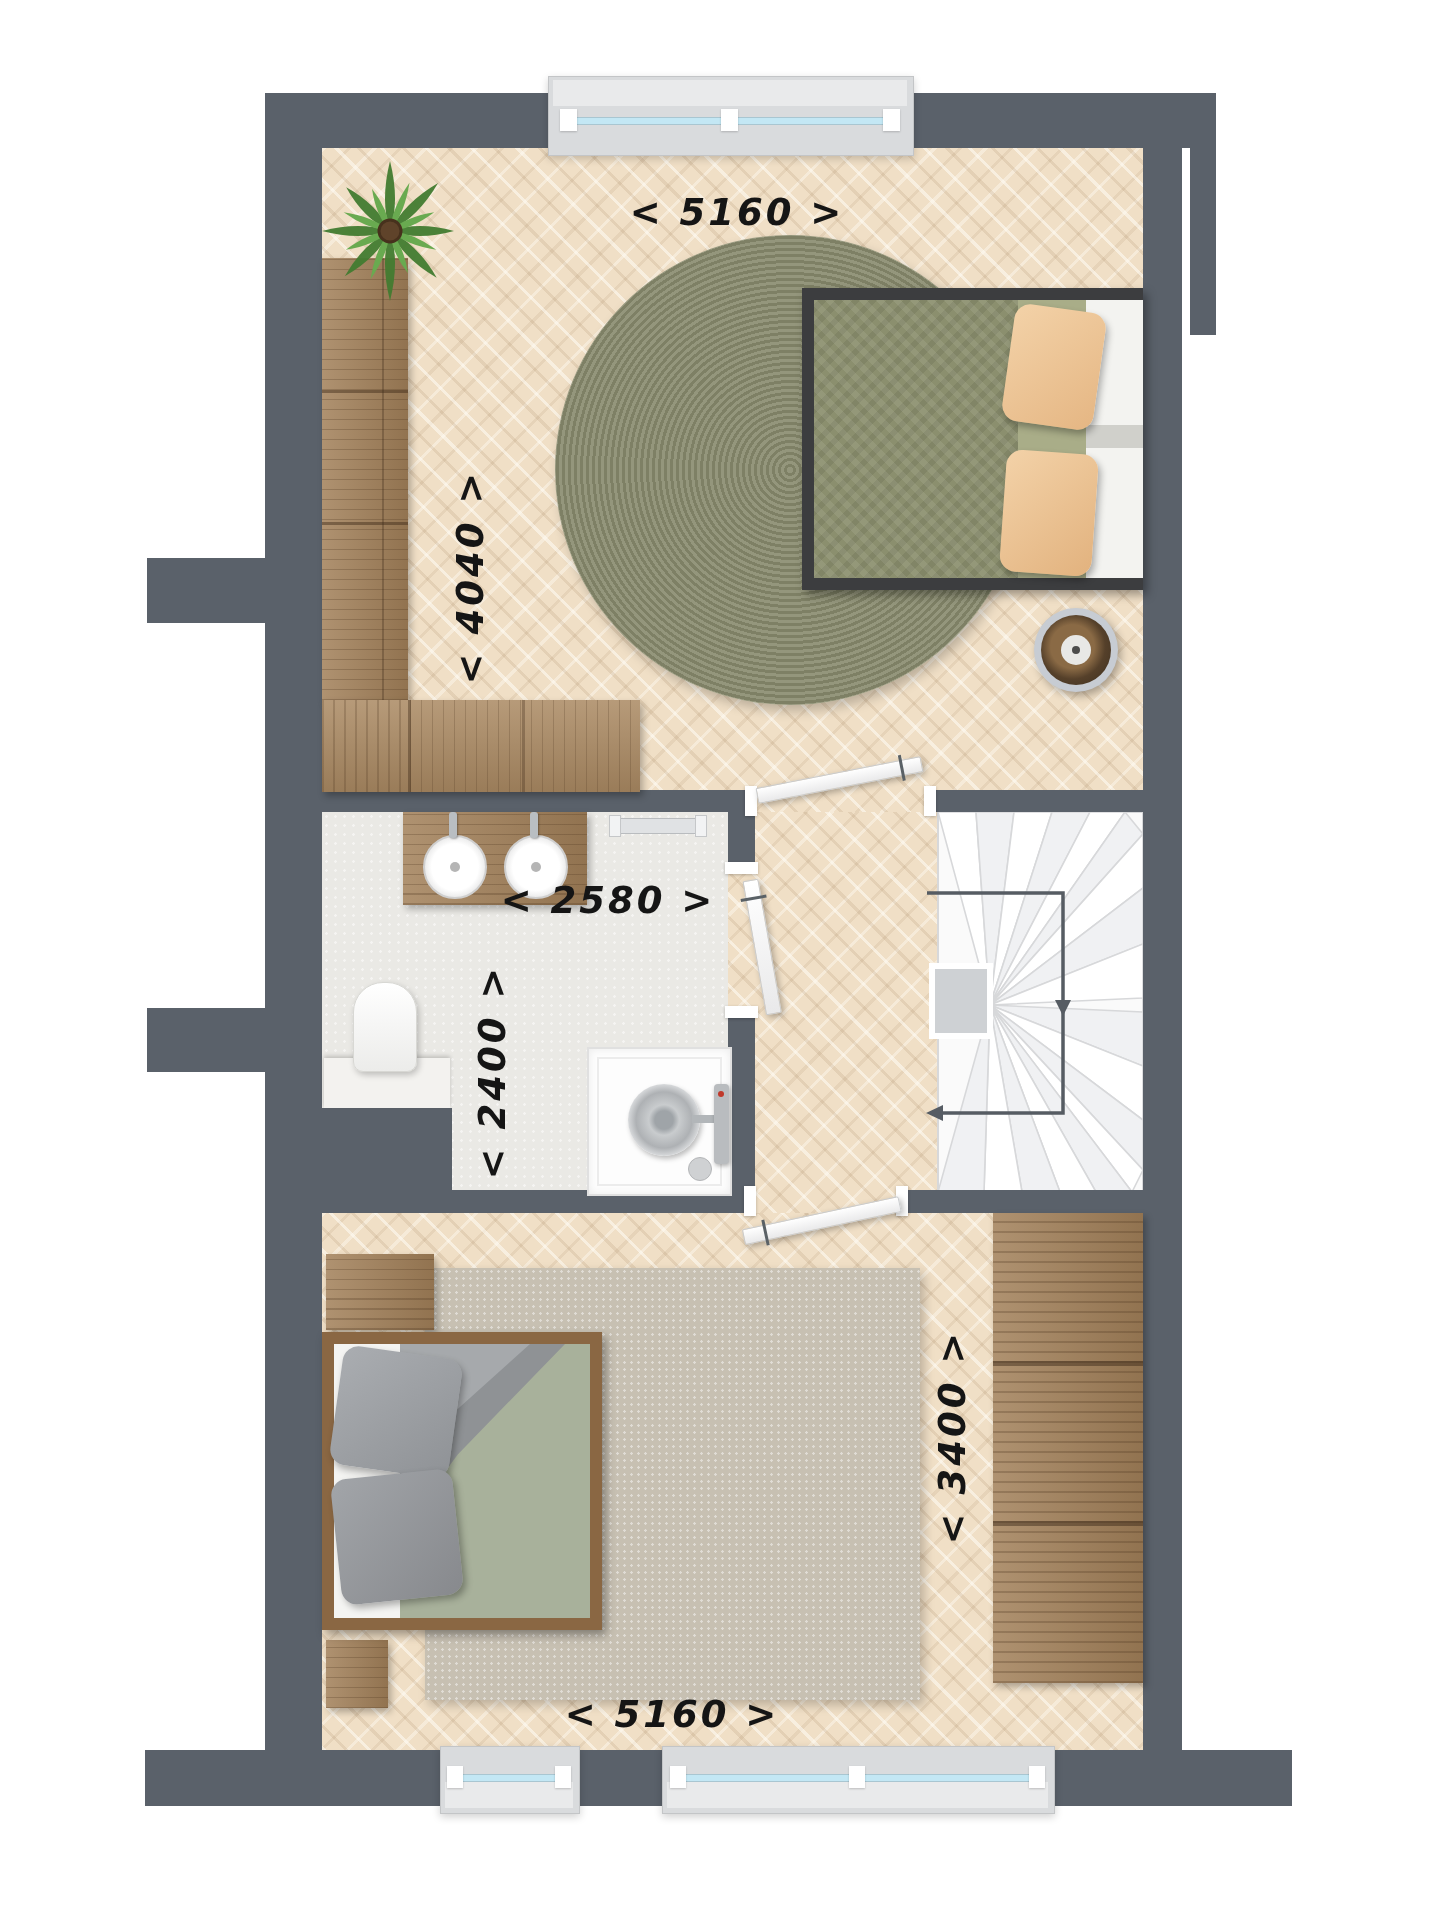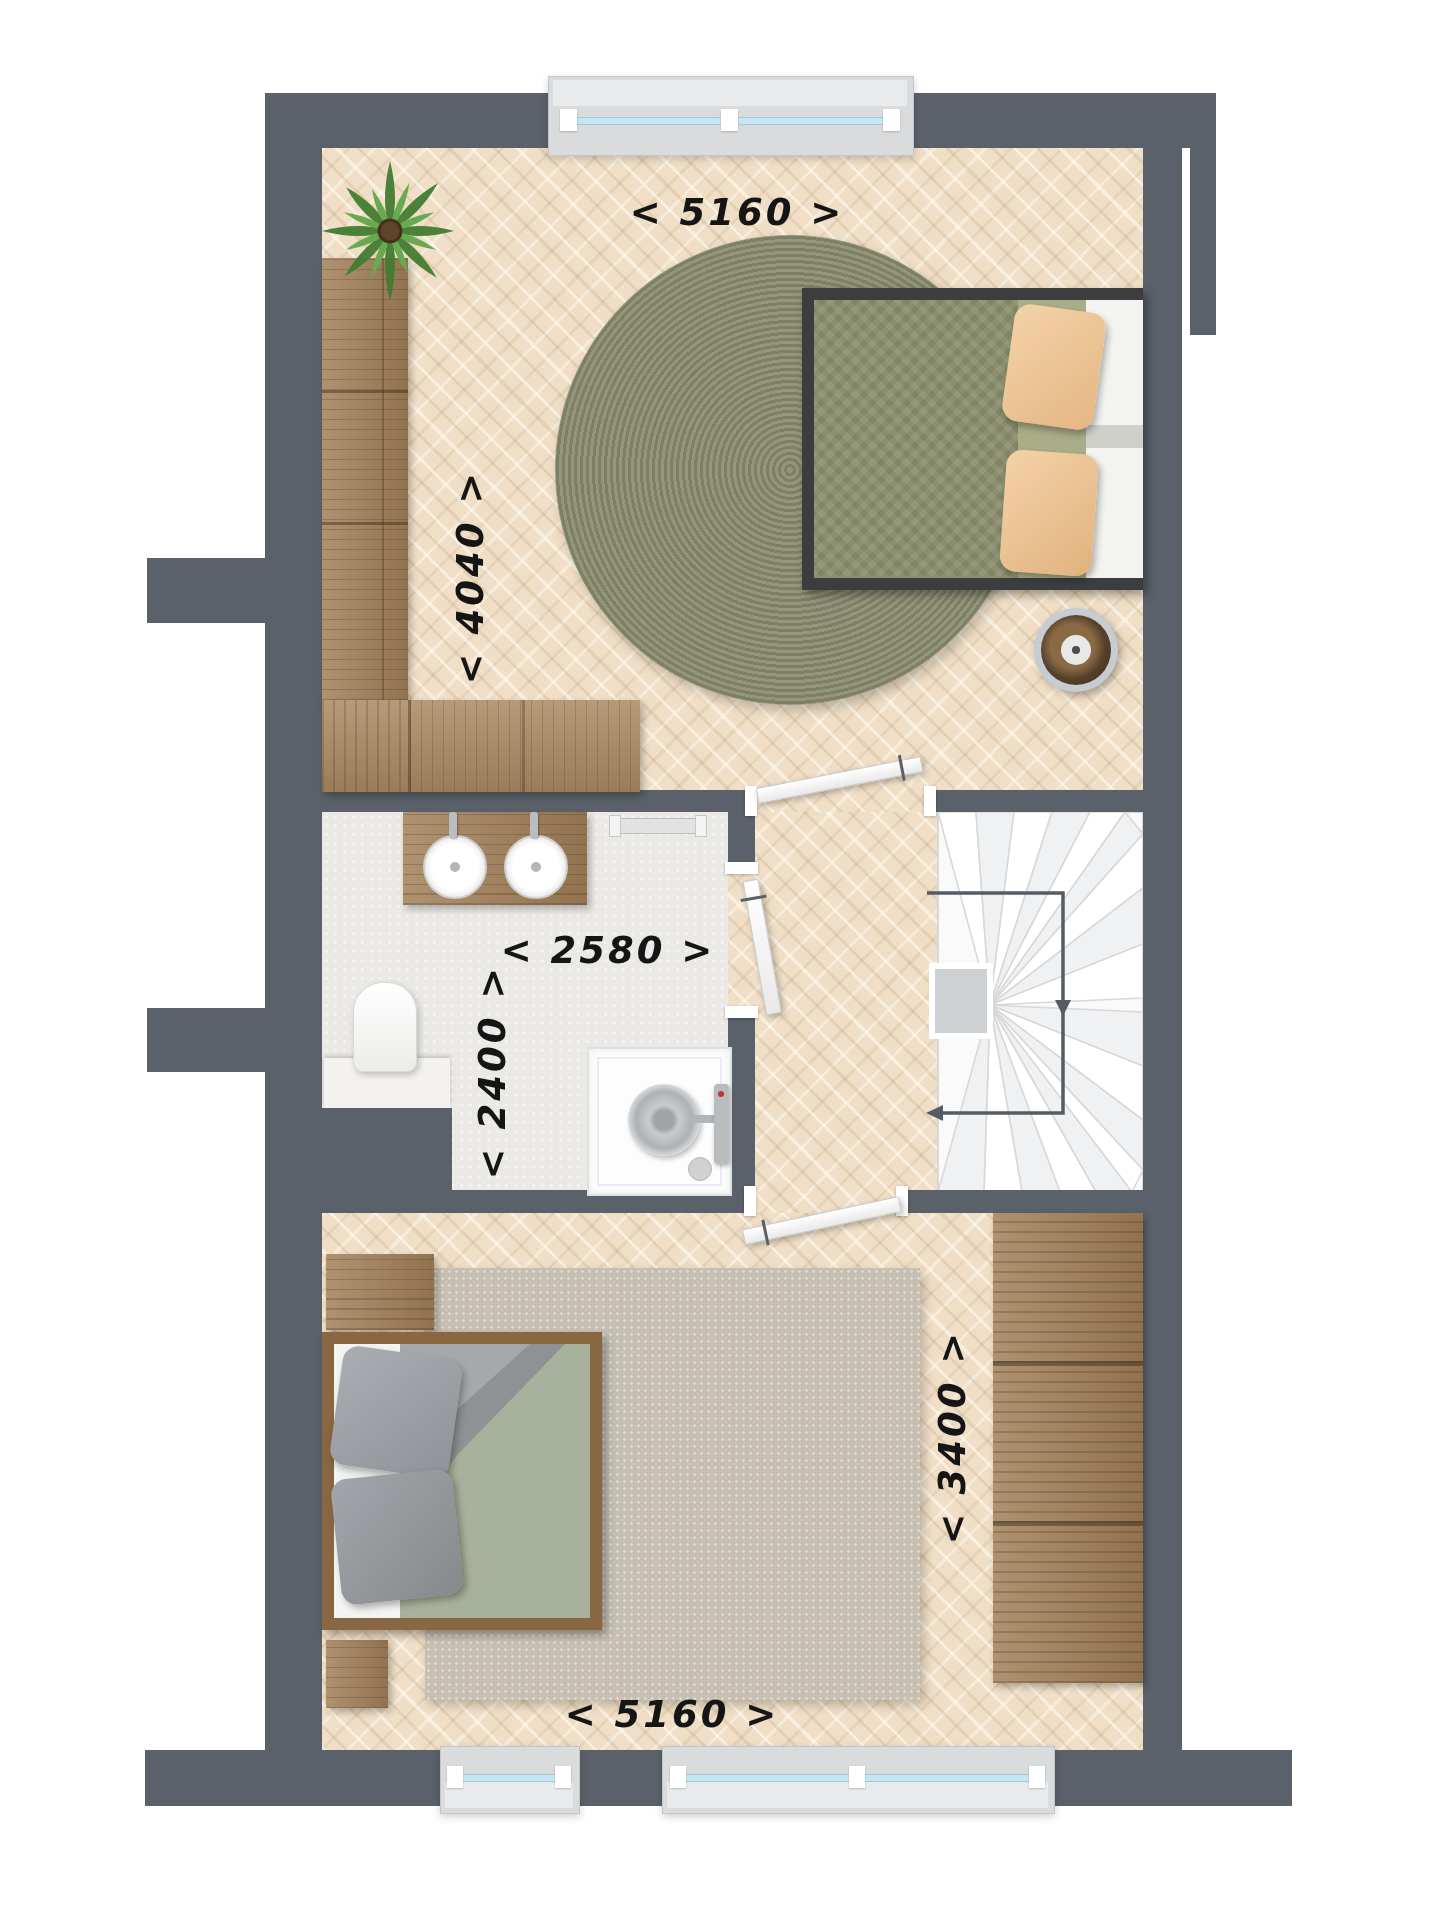--- a/index.html
+++ b/index.html
@@ -282,18 +282,18 @@
     <div class="pillow" style="left:336px;top:1474px;width:122px;height:126px;background:linear-gradient(135deg,#a2a5a9,#87898d);transform:rotate(-6deg);"></div>
   </div>
 
   <div class="wood-h" style="left:993px;top:1213px;width:150px;height:470px;">
     <div class="abs" style="left:0;top:148px;width:100%;height:5px;background:rgba(55,38,22,.45);"></div>
     <div class="abs" style="left:0;top:308px;width:100%;height:5px;background:rgba(55,38,22,.45);"></div>
   </div>
 
   <div class="label" style="left:737px;top:212px;">&lt; 5160 &gt;</div>
   <div class="label vert" style="left:470px;top:577px;">&lt; 4040 &gt;</div>
-  <div class="label" style="left:608px;top:950px;">&lt; 2580 &gt;</div>
+  <div class="label" style="left:608px;top:900px;">&lt; 2580 &gt;</div>
   <div class="label vert" style="left:492px;top:1072px;">&lt; 2400 &gt;</div>
   <div class="label vert" style="left:952px;top:1437px;">&lt; 3400 &gt;</div>
   <div class="label" style="left:672px;top:1714px;">&lt; 5160 &gt;</div>
 
 </div>
 
 </body></html>

